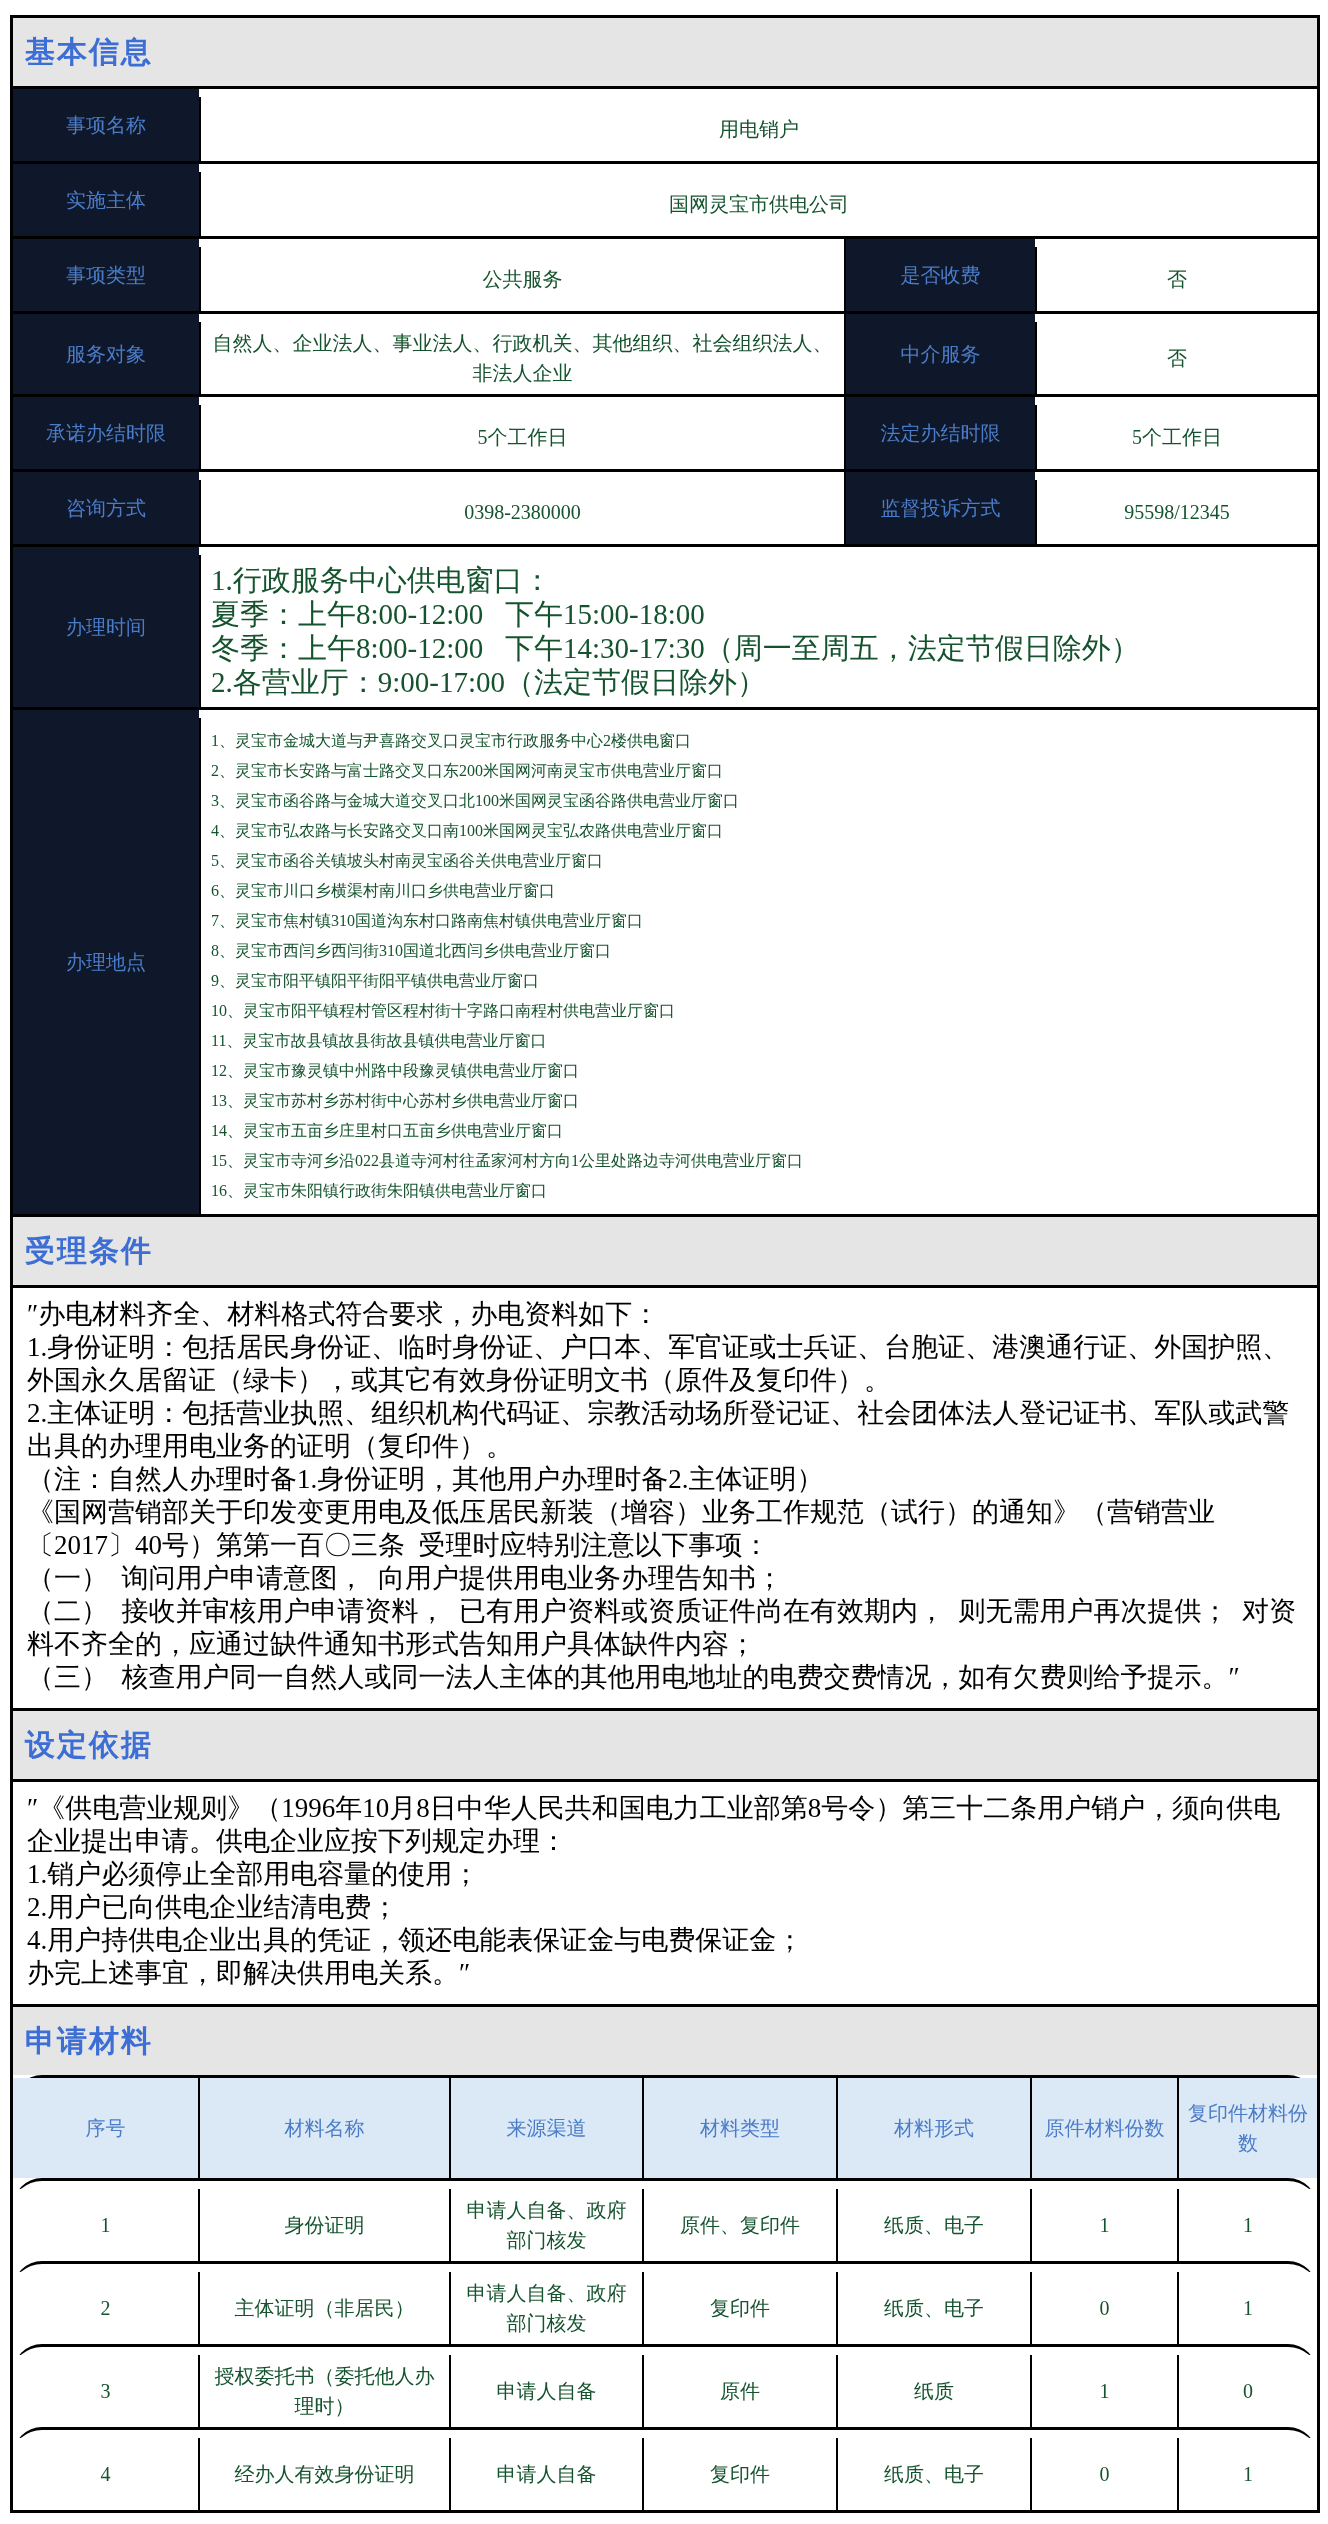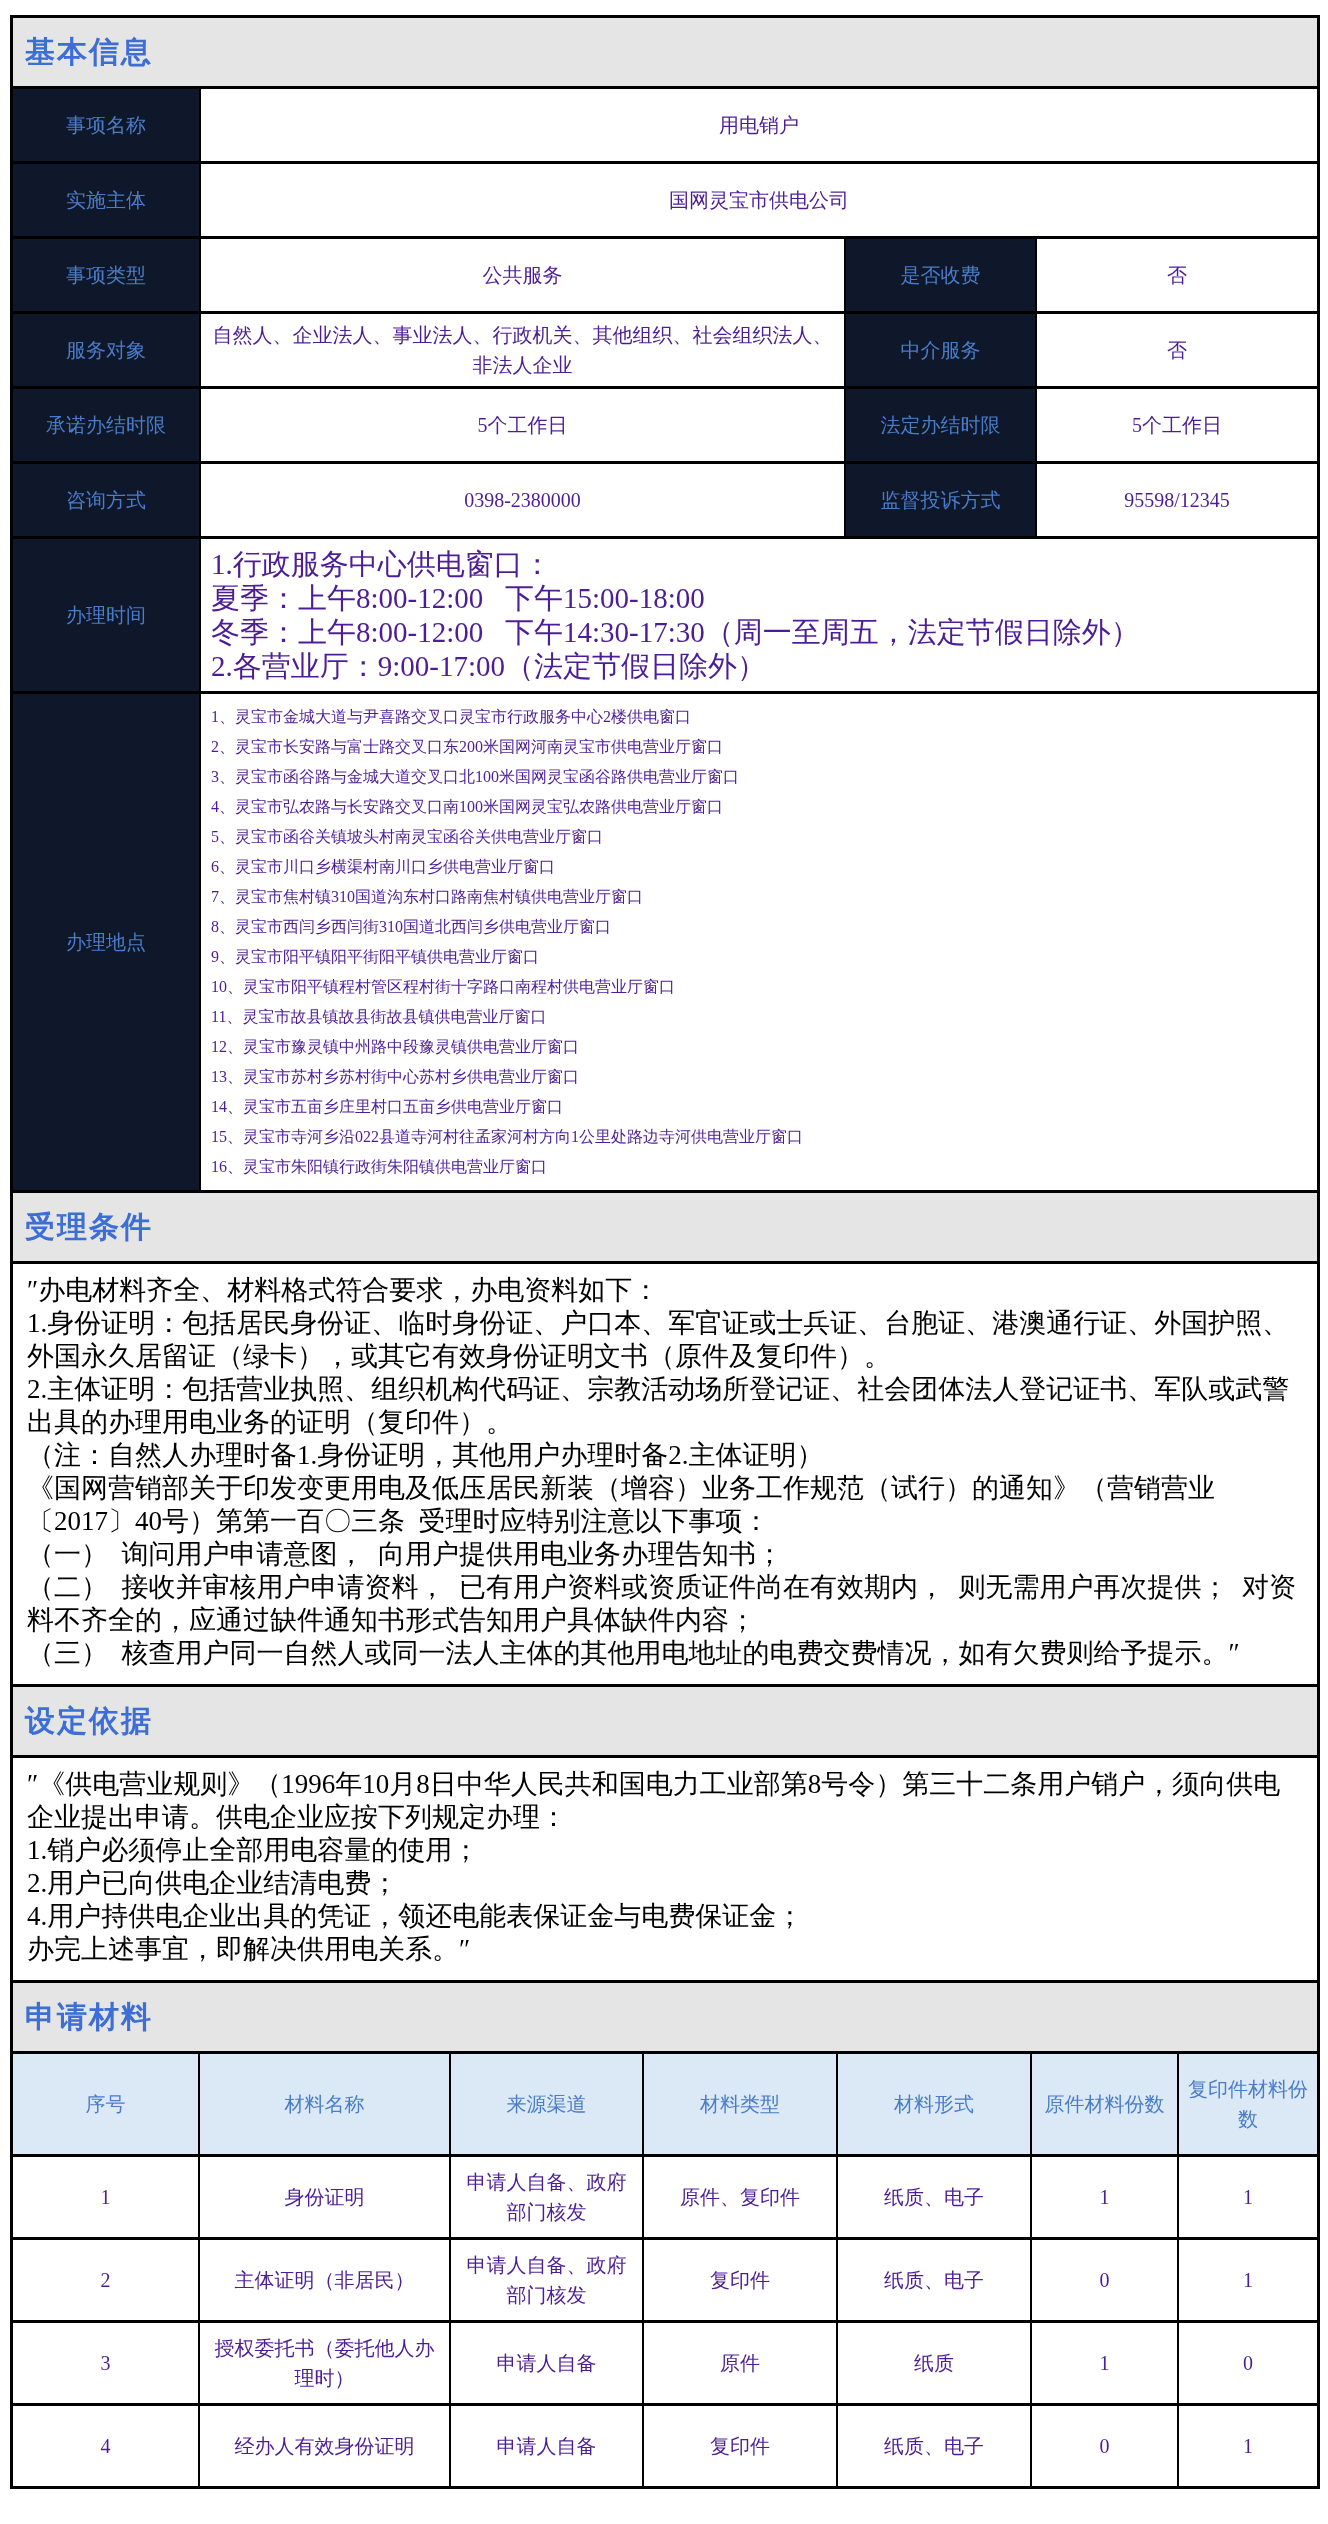--- a/index.html
+++ b/index.html
@@ -15,32 +15,32 @@
   }
 
   .row { display:grid; }
   .r2 { grid-template-columns:186px 1fr; }
   .r4 { grid-template-columns:186px 645px 191px 1fr; }
   .cell { display:flex; align-items:center; justify-content:center;
           text-align:center; padding:6px 8px; font-size:20px; line-height:30px;
           box-sizing:border-box; }
   .cell + .cell { border-left:2px solid #000; }
   .label { background:#0f172a; color:#4a7cc8; }
-  .value { background:#fff; color:#4c1d95; }
+  .value { background:#fff; color:#14532d;margin-top:8px; }
   .row.min { min-height:72px; }
 
   .value.block { flex-direction:column; align-items:flex-start; justify-content:center;
                  text-align:left; padding:8px 10px; }
   .line { white-space:pre-wrap; font-size:16px; line-height:30px; }
   .hours .line { font-size:29px; line-height:34px; }
 
   .textblock { padding:10px 16px 14px 14px; background:#fff; }
   .tline { white-space:pre-wrap; font-size:27px; line-height:33px; }
 
-  .mat { display:grid; grid-template-columns:185px 251px 193px 194px 194px 147px 1fr; }
+  .mat { display:grid; grid-template-columns:185px 251px 193px 194px 194px 147px 1fr;border-radius:29px; }
   .mat-header { min-height:100px; }
   .mat-header .cell { background:#dbe9f6; color:#4a7cc8; }
   .mat-row { min-height:80px; }
 </style>
 </head>
 <body>
 
 <div class="doc">
 
   <div class="section-title">基本信息</div>

